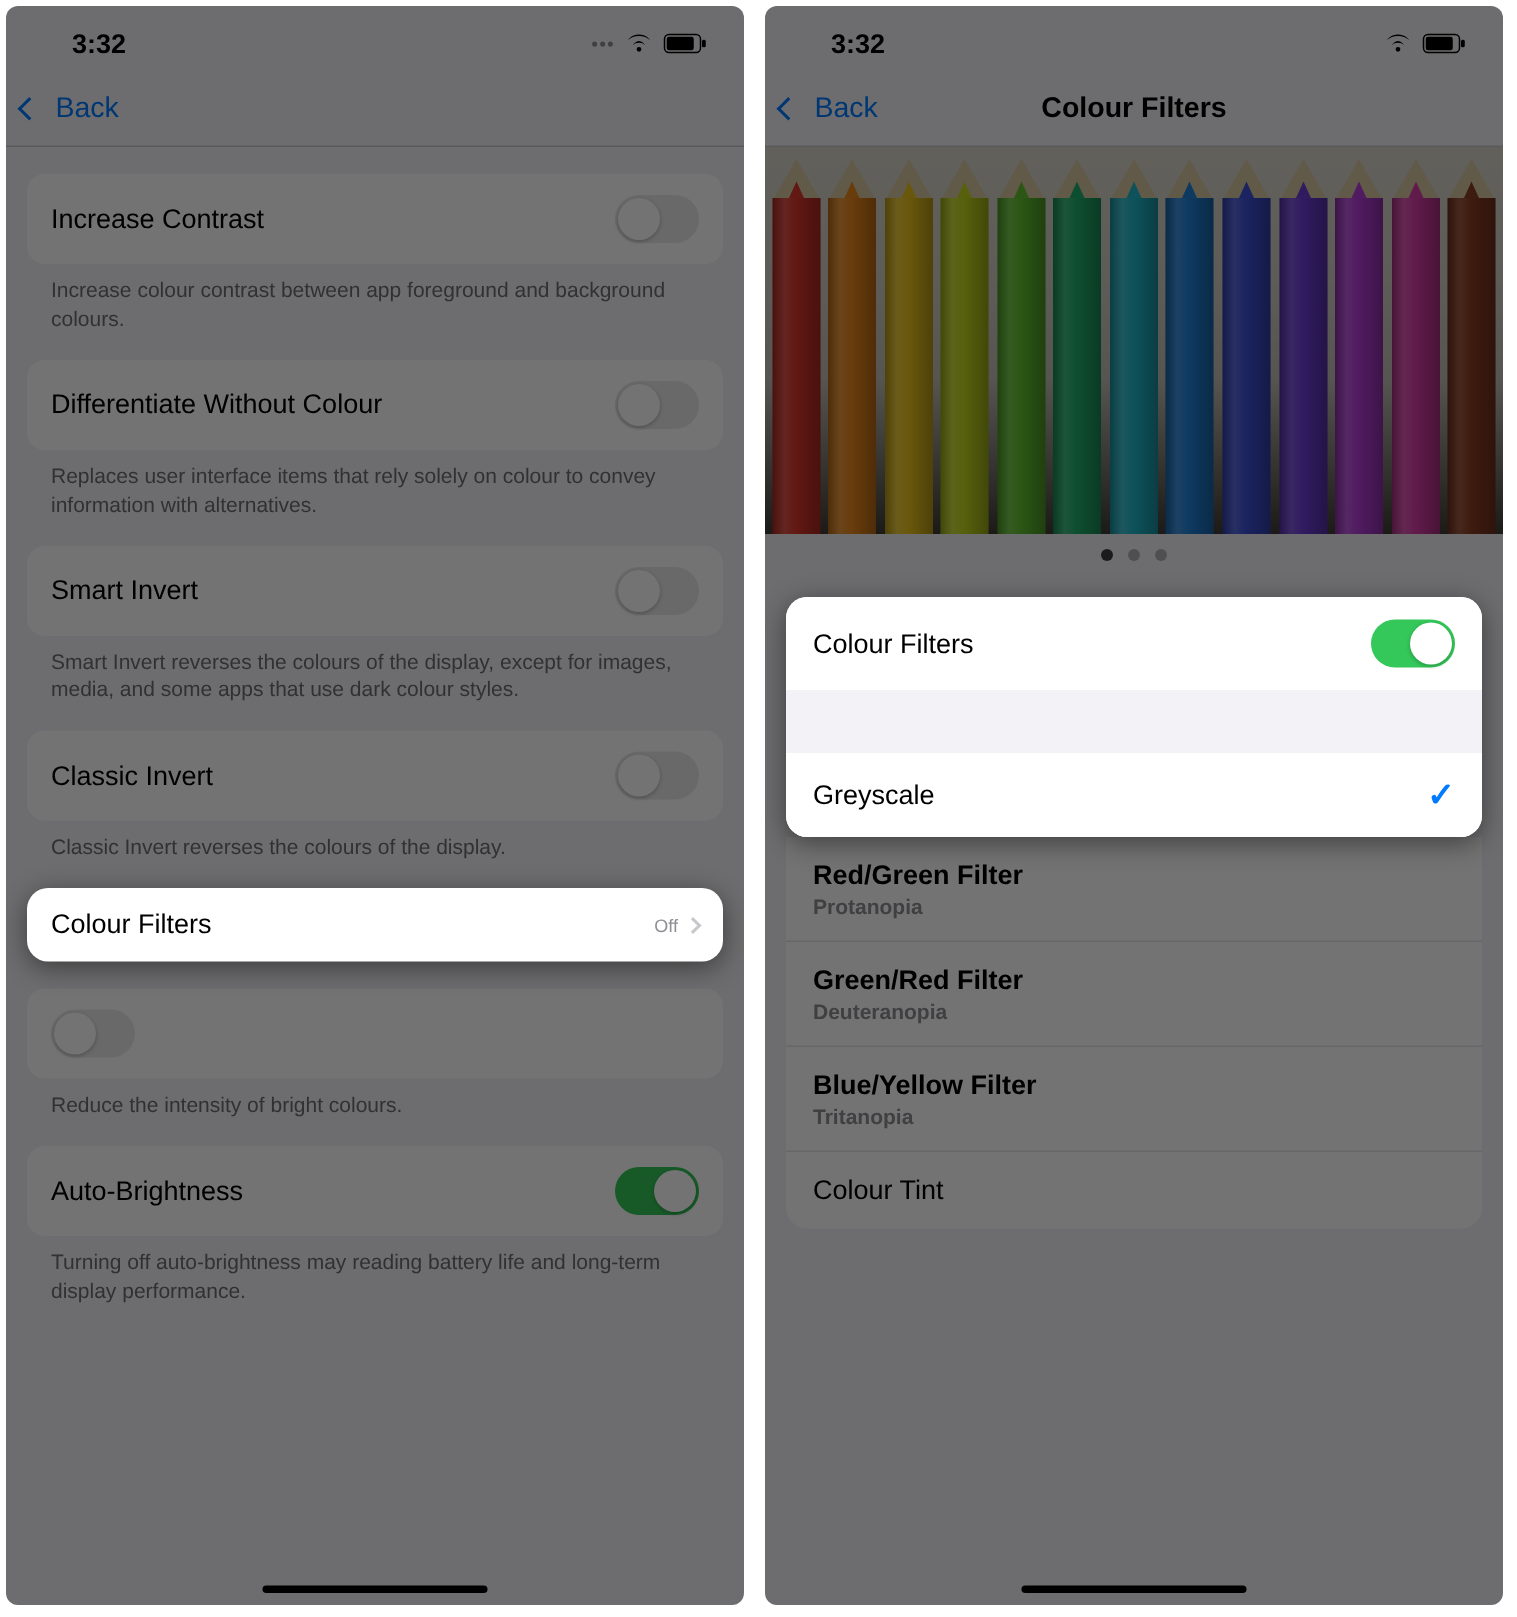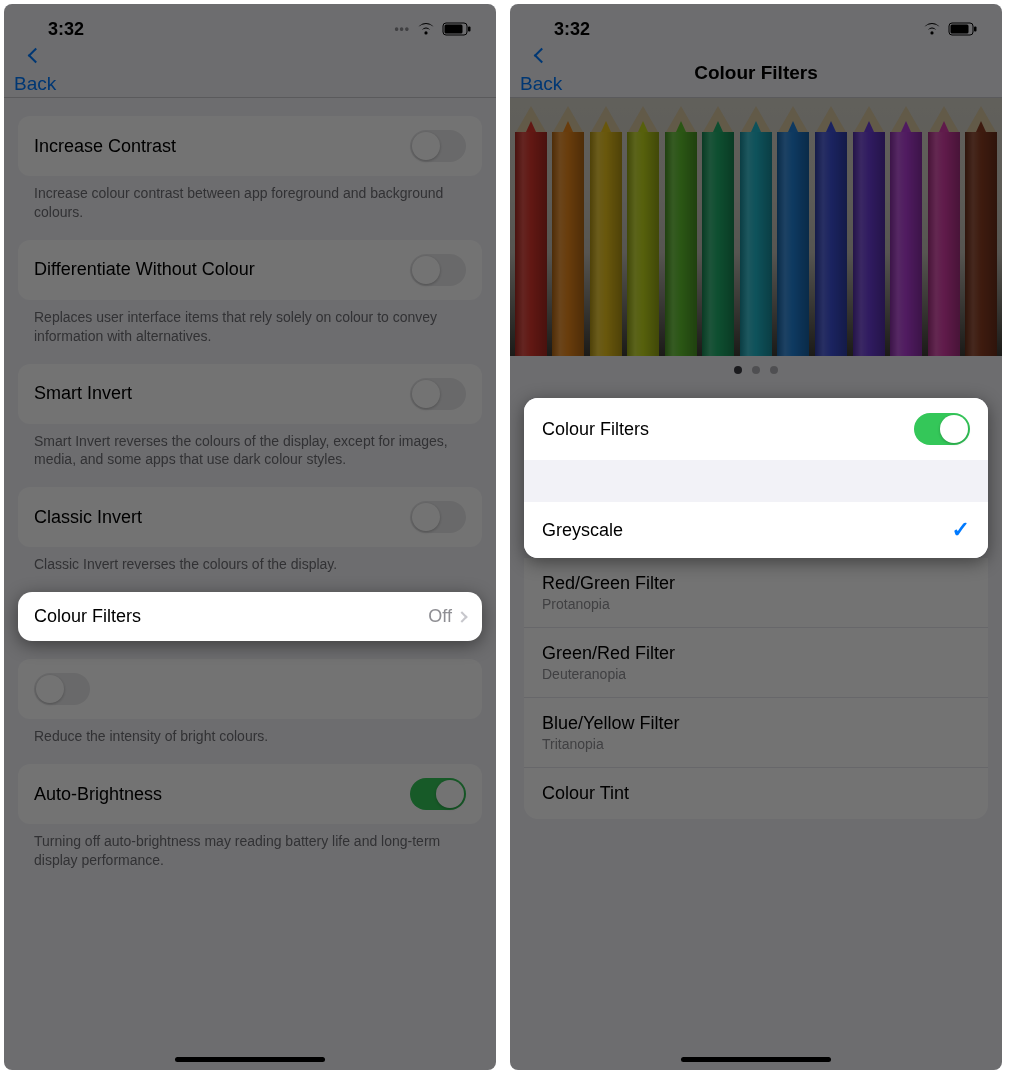--- a/index.html
+++ b/index.html
@@ -40,42 +40,41 @@
     position: relative;
     border-bottom: 1px solid #c7c7cc;
     padding: 0 10px;
   }
   .nav-back {
     display: flex;
     align-items: center;
     color: #007aff;
     font-size: 19px;
     gap: 12px;
-    flex-direction: column;
   }
   .nav-title {
     position: absolute;
     left: 0; right: 0;
     text-align: center;
     font-size: 19px;
     font-weight: 600;
     pointer-events: none;
   }
   .content { flex: 1; overflow: hidden; }
   .group { margin: 18px 14px 0 14px; }
   .row {
     background: #fff;
     border-radius: 12px;
     padding: 14px 16px;
     display: flex;
     align-items: center;
     justify-content: space-between;
     font-size: 18px;
   }
-  .row.nav .trail { display:flex; align-items:center; gap:6px; color:#8e8e93; font-size:18px;}
+  .row.nav .trail { display:flex; align-items:center; gap:6px; color:#8e8e93; font-size:12px;}
   .row .label { flex:1; }
   .footer-text {
     color: #6e6e73;
     font-size: 14px;
     line-height: 1.35;
     padding: 8px 16px 0 16px;
   }
   
   .toggle {
     width: 56px; height: 32px; border-radius: 16px;
@@ -143,21 +142,21 @@
   
   .list-card {
     margin: 14px 14px; background:#fff; border-radius:14px; overflow:hidden;
   }
   .list-row {
     padding: 15px 18px; display:flex; justify-content:space-between; align-items:center;
     border-top:1px solid #e5e5ea; font-size:18px;
   }
   .list-row:first-child{border-top:none;}
   .list-row .sub{color:#8e8e93; font-size:14px; margin-top:2px;}
-  .list-row .col{display:flex;flex-direction:column;}
+  .list-row .col{display:flex;flex-direction:column;font-weight:bold;}
   .check { color:#007aff; font-size:22px; font-weight:600;}
   
   .right-highlight {
     position: relative; z-index:5; margin:14px 14px 0 14px;
     border-radius:14px; background:#f2f2f7;
     box-shadow: 0 4px 18px rgba(0,0,0,.45);
     overflow:hidden;
   }
   .right-highlight .sect { background:#fff; }
   .right-highlight .gap { height: 42px; background:#f2f2f7;}

